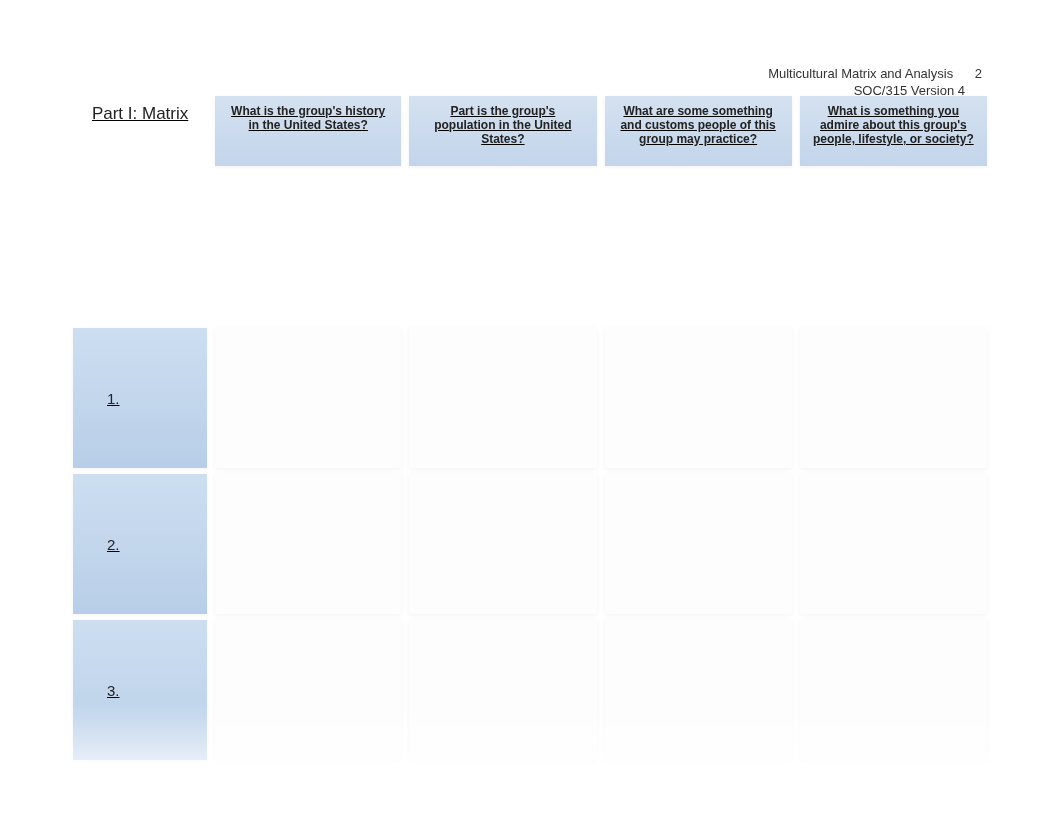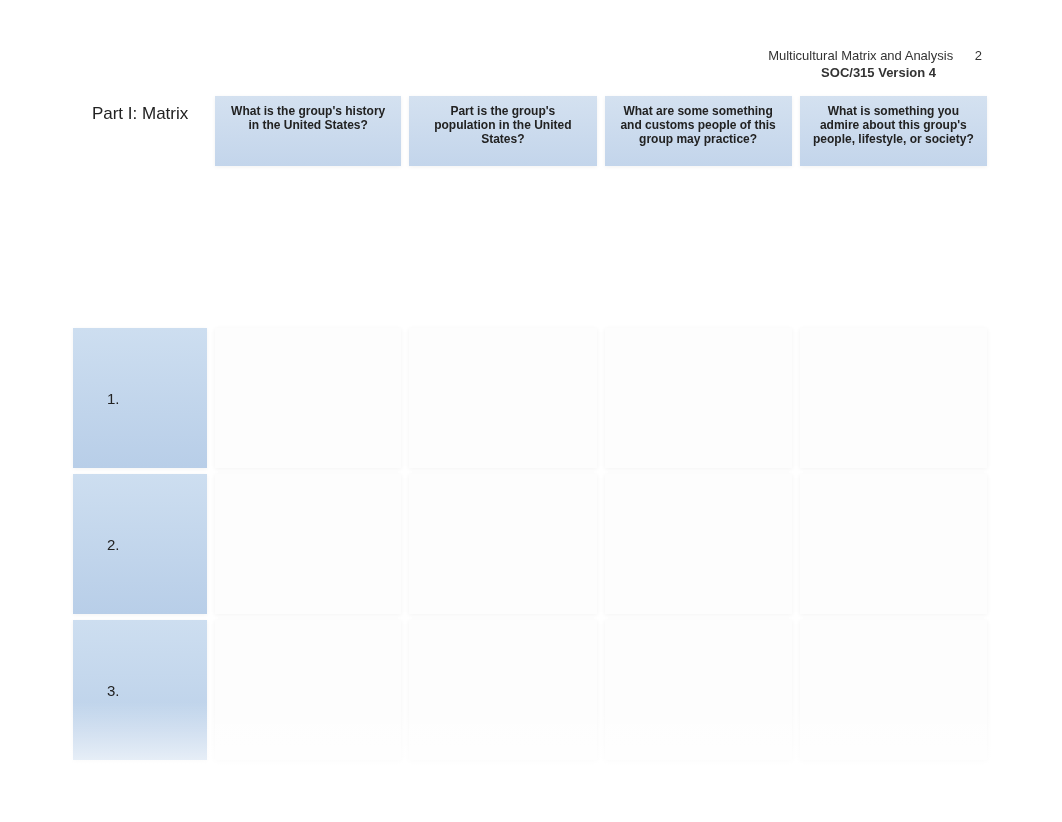--- a/index.html
+++ b/index.html
@@ -20,44 +20,46 @@
       position: absolute;
       top: 48px;
       right: 80px;
       text-align: right;
       font-size: 13px;
       color: #333;
     }
     
     .header-title {
       display: inline-block;
+      margin-top: 18px;
     }
     
     .page-number {
       display: inline-block;
       margin-left: 18px;
     }
     
     .header-version {
-      font-weight: bold;
+      font-weight: normal;
       margin-top: 2px;
-      margin-right: 46px;
+      margin-right: 17px;
     }
     
     .matrix-container {
       position: absolute;
       top: 90px;
       left: 65px;
       width: 930px;
     }
     
     .matrix-table {
       border-collapse: separate;
       border-spacing: 8px 6px;
       width: 100%;
+      text-decoration: underline;
     }
     
     .col-label {
       width: 140px;
     }
     
     .col-data {
       width: 195px;
     }
     

